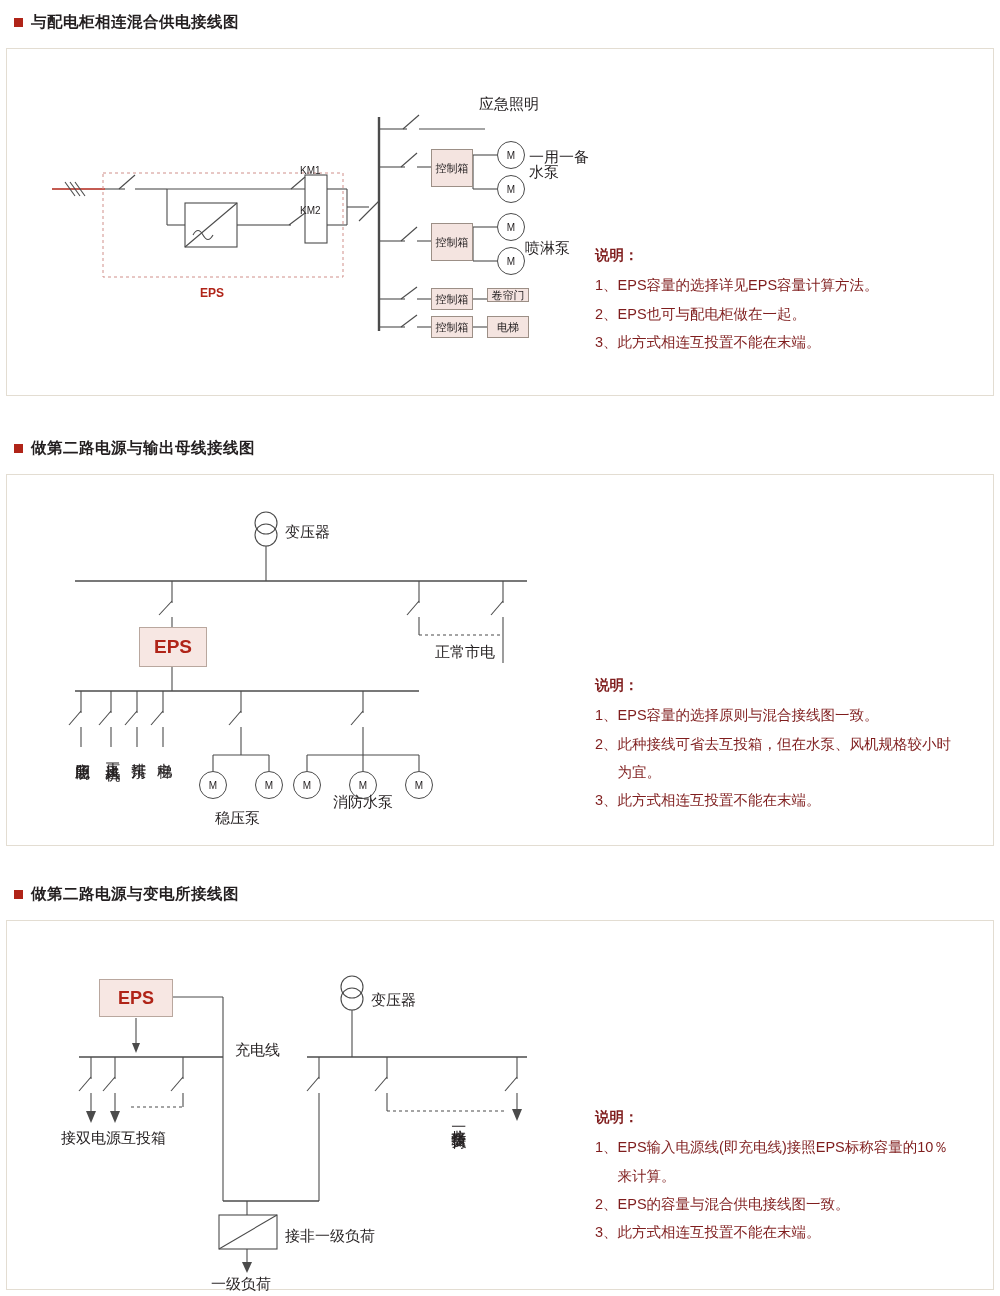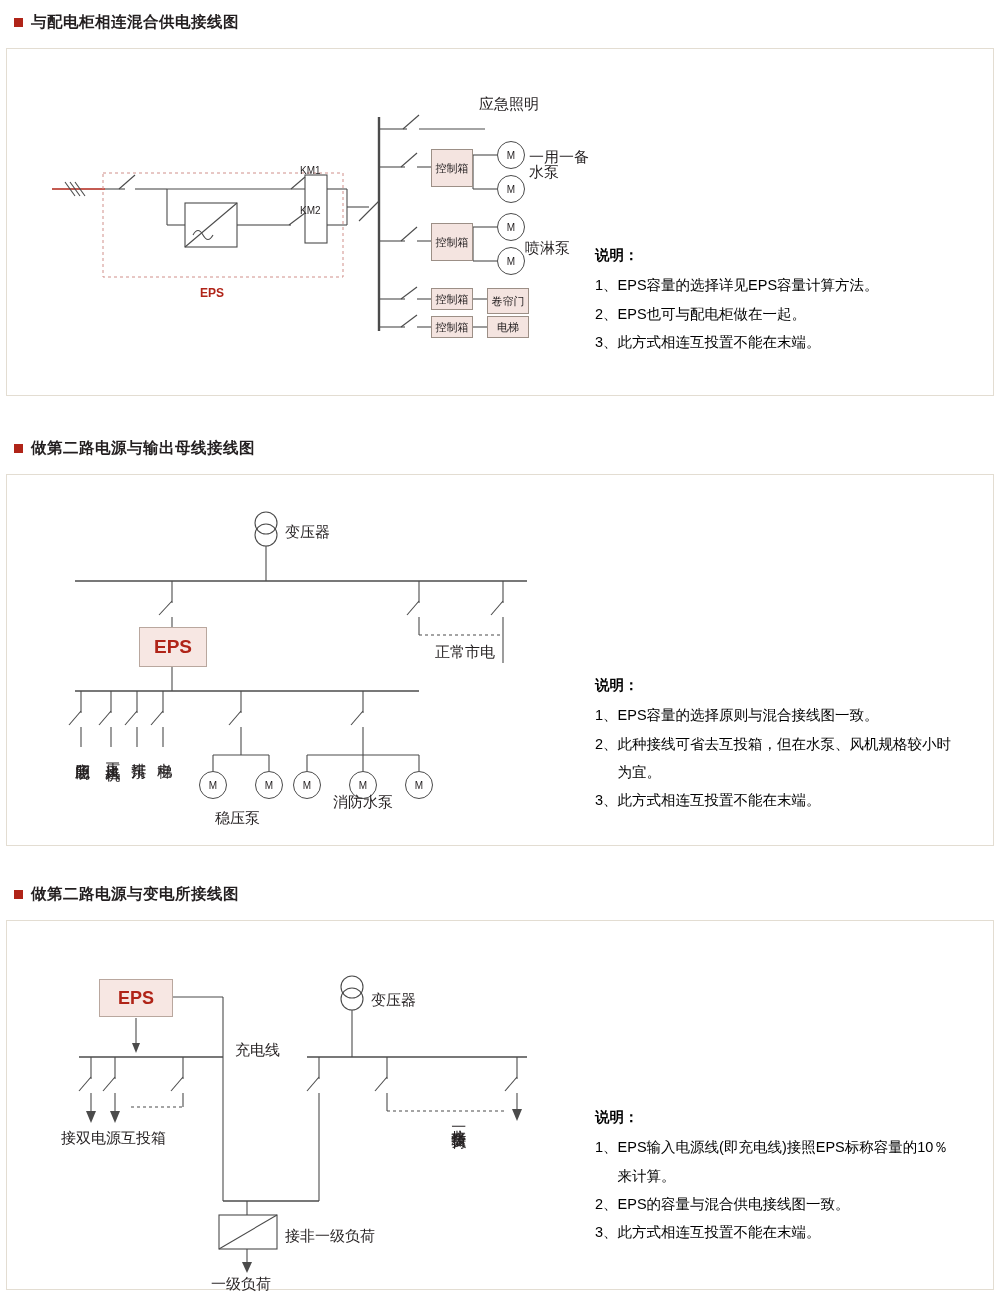--- a/index.html
+++ b/index.html
@@ -41,21 +41,21 @@
     border: 1px solid #e3ddd2;
     background: #fff;
     position: relative;
     box-sizing: border-box;
   }
   
   .notes {
     position: absolute;
     font-size: 14.5px;
     line-height: 1.95;
-    color: #000000;
+    color: #7f1d1d;
   }
   .notes .ntitle {
     font-weight: bold;
     margin-bottom: 2px;
   }
   .notes ol {
     margin: 0;
     padding: 0;
     list-style: none;
   }
@@ -207,21 +207,21 @@
 
     <div class="eps-red-label" style="left:193px;top:237px;">EPS</div>
     <div class="lbl sm" style="left:266px;top:116px;">KM1</div>
     <div class="lbl sm" style="left:266px;top:156px;">KM2</div>
 
     <div class="box" style="left:424px;top:100px;width:42px;height:38px;">控制箱</div>
     <div class="box" style="left:424px;top:174px;width:42px;height:38px;">控制箱</div>
     <div class="box" style="left:424px;top:239px;width:42px;height:22px;">控制箱</div>
     <div class="box" style="left:424px;top:267px;width:42px;height:22px;">控制箱</div>
 
-    <div class="box" style="left:480px;top:239px;width:42px;height:26px;">卷帘门</div>
+    <div class="box" style="left:480px;top:239px;width:42px;height:14px;">卷帘门</div>
     <div class="box" style="left:480px;top:267px;width:42px;height:22px;">电梯</div>
 
     <div class="motor" style="left:490px;top:92px;width:28px;height:28px;">M</div>
     <div class="motor" style="left:490px;top:126px;width:28px;height:28px;">M</div>
     <div class="motor" style="left:490px;top:164px;width:28px;height:28px;">M</div>
     <div class="motor" style="left:490px;top:198px;width:28px;height:28px;">M</div>
 
     <div class="lbl" style="left:472px;top:46px;">应急照明</div>
     <div class="lbl" style="left:522px;top:99px;">一用一备</div>
     <div class="lbl" style="left:522px;top:114px;">水泵</div>

